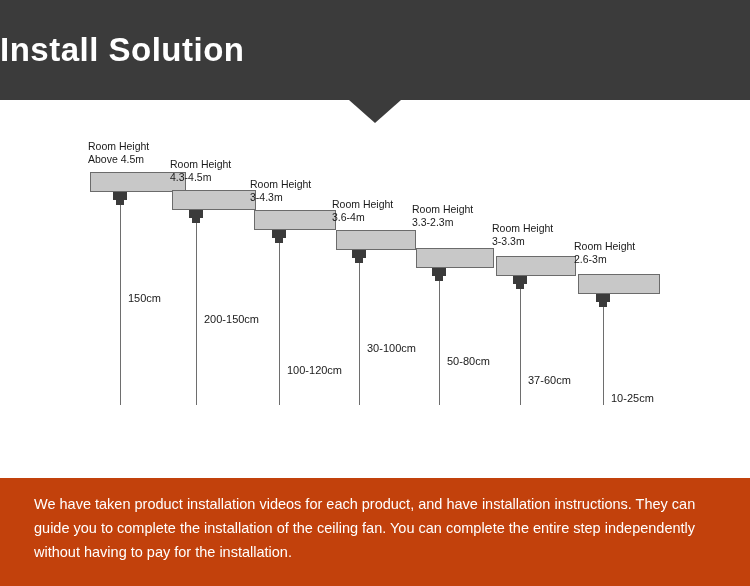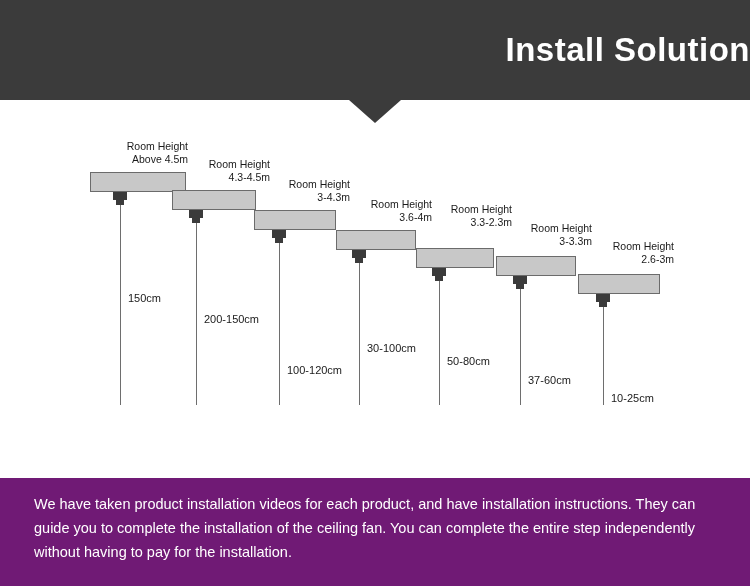--- a/index.html
+++ b/index.html
@@ -24,21 +24,21 @@
   
   .header {
     position: absolute;
     left: 0;
     top: 0;
     width: 750px;
     height: 100px;
     background: #3b3b3b;
     display: flex;
     align-items: center;
-    justify-content: flex-end;
+    justify-content: flex-start;
   }
   .header-title {
     color: #ffffff;
     font-size: 33px;
     font-weight: bold;
     letter-spacing: 0.5px;
   }
   .header-arrow {
     position: absolute;
     left: 50%;
@@ -65,21 +65,21 @@
   .slab {
     position: absolute;
     background: #c8c8c8;
     border: 1px solid #6b6b6b;
     box-sizing: border-box;
   }
   .slab-label {
     position: absolute;
     font-size: 10.5px;
     color: #1a1a1a;
-    text-align: right;
+    text-align: left;
     line-height: 13px;
     white-space: nowrap;
   }
   .mount {
     position: absolute;
     background: #3b3b3b;
   }
   .mount-top {
     position: absolute;
     background: #3b3b3b;
@@ -96,21 +96,21 @@
     white-space: nowrap;
   }
 
   
   .footer {
     position: absolute;
     left: 0;
     top: 478px;
     width: 750px;
     height: 108px;
-    background: #701a75;
+    background: #c2410c;
     box-sizing: border-box;
     padding: 14px 28px 0 34px;
   }
   .footer-text {
     color: #ffffff;
     font-size: 14.5px;
     line-height: 24px;
     font-weight: 500;
   }
 </style>

